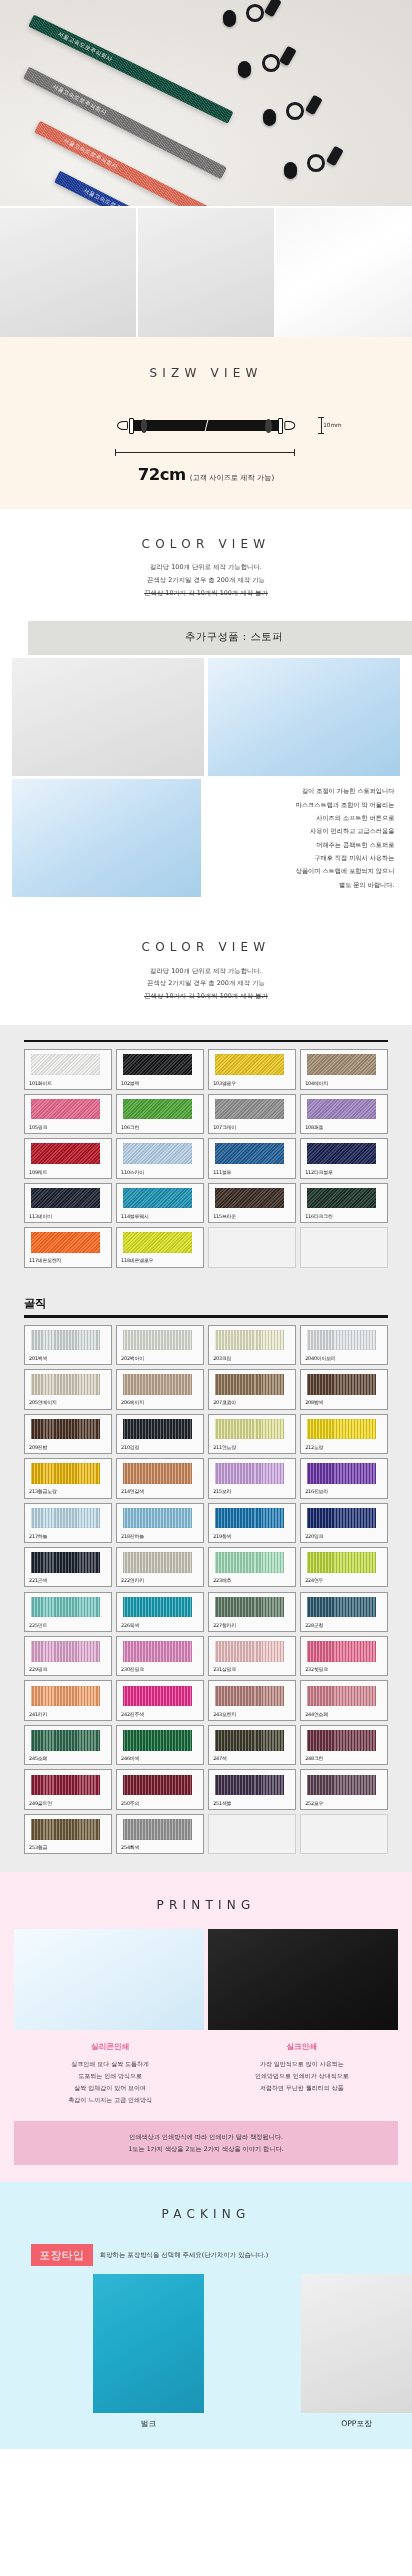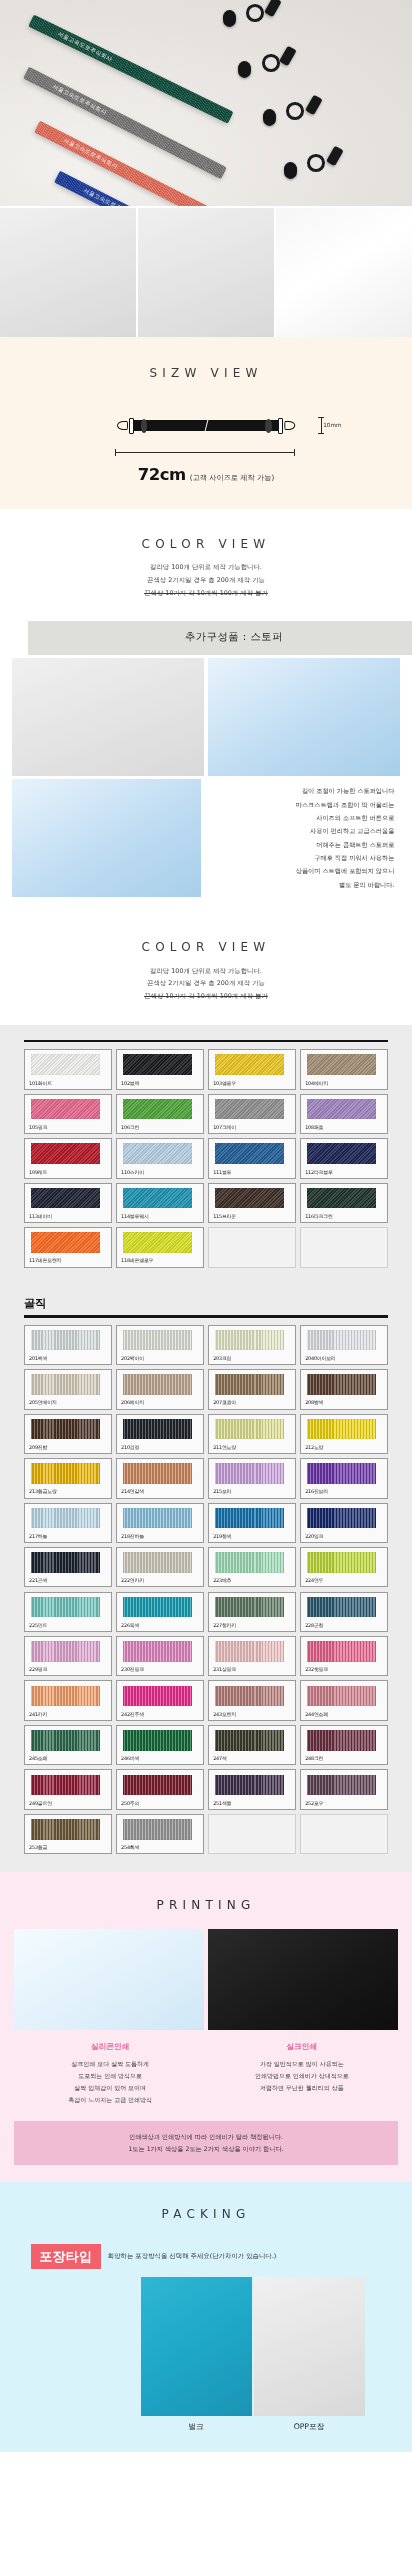--- a/index.html
+++ b/index.html
@@ -108,24 +108,24 @@
   .print-col { flex:1; text-align:center; padding:0 3.1px; }
   .print-col h3 { font-size:7.7px; color:#e8609a; font-weight:700; margin-bottom:6.2px; }
   .print-col p { font-size:6px; line-height:2.0; color:#3a3a3a; }
   .print-note { margin:15.5px 14.4px 0; background:#f0bcd4; padding:9.3px 5.2px; font-size:6.2px;
       line-height:2.0; color:#2f2f2f; }
   .printing-pad { height:17.5px; }
 
   
   .packing { background:#d8f3fa; padding:25px 0 20.6px; text-align:center; }
   .pack-type-row { display:flex; align-items:center; gap:7.2px; padding:23px 0 0 31px; }
-  .pack-badge { background:#f2606b; color:#fff; font-size:13px; font-weight:700;
+  .pack-badge { background:#f2606b; color:#fff; font-size:11px; font-weight:400;
       padding:3.6px 8.2px; letter-spacing:0.3px; }
   .pack-desc { font-size:6.4px; color:#2c2c2c; }
-  .pack-photos { display:flex; gap:2px; justify-content:center; padding:7.2px 0 0 93px; }
+  .pack-photos { display:flex; gap:2px; justify-content:space-between; padding:7.2px 0 0 93px; }
   .pack-item { width:111px; }
   .pack-item .photo { height:139px; }
   .pack-item .cap { font-size:7.7px; color:#1f1f1f; margin-top:6.2px; }
 
   
   .ph-mask  { background:linear-gradient(150deg,#f6f6f6 0%,#ffffff 45%,#efefef 100%); }
   .ph-grey  { background:linear-gradient(160deg,#f0f0f0 0%,#e2e2e2 60%,#d9d9d9 100%); }
   .ph-blue  { background:linear-gradient(150deg,#e8f3fb 0%,#bfdcf2 55%,#a7cfe9 100%); }
   .ph-teal  { background:linear-gradient(150deg,#2fb6d4 0%,#1fa7c8 50%,#1b94b4 100%); }
   .ph-dark  { background:linear-gradient(150deg,#2a2a2a 0%,#171717 60%,#0e0e0e 100%); }

